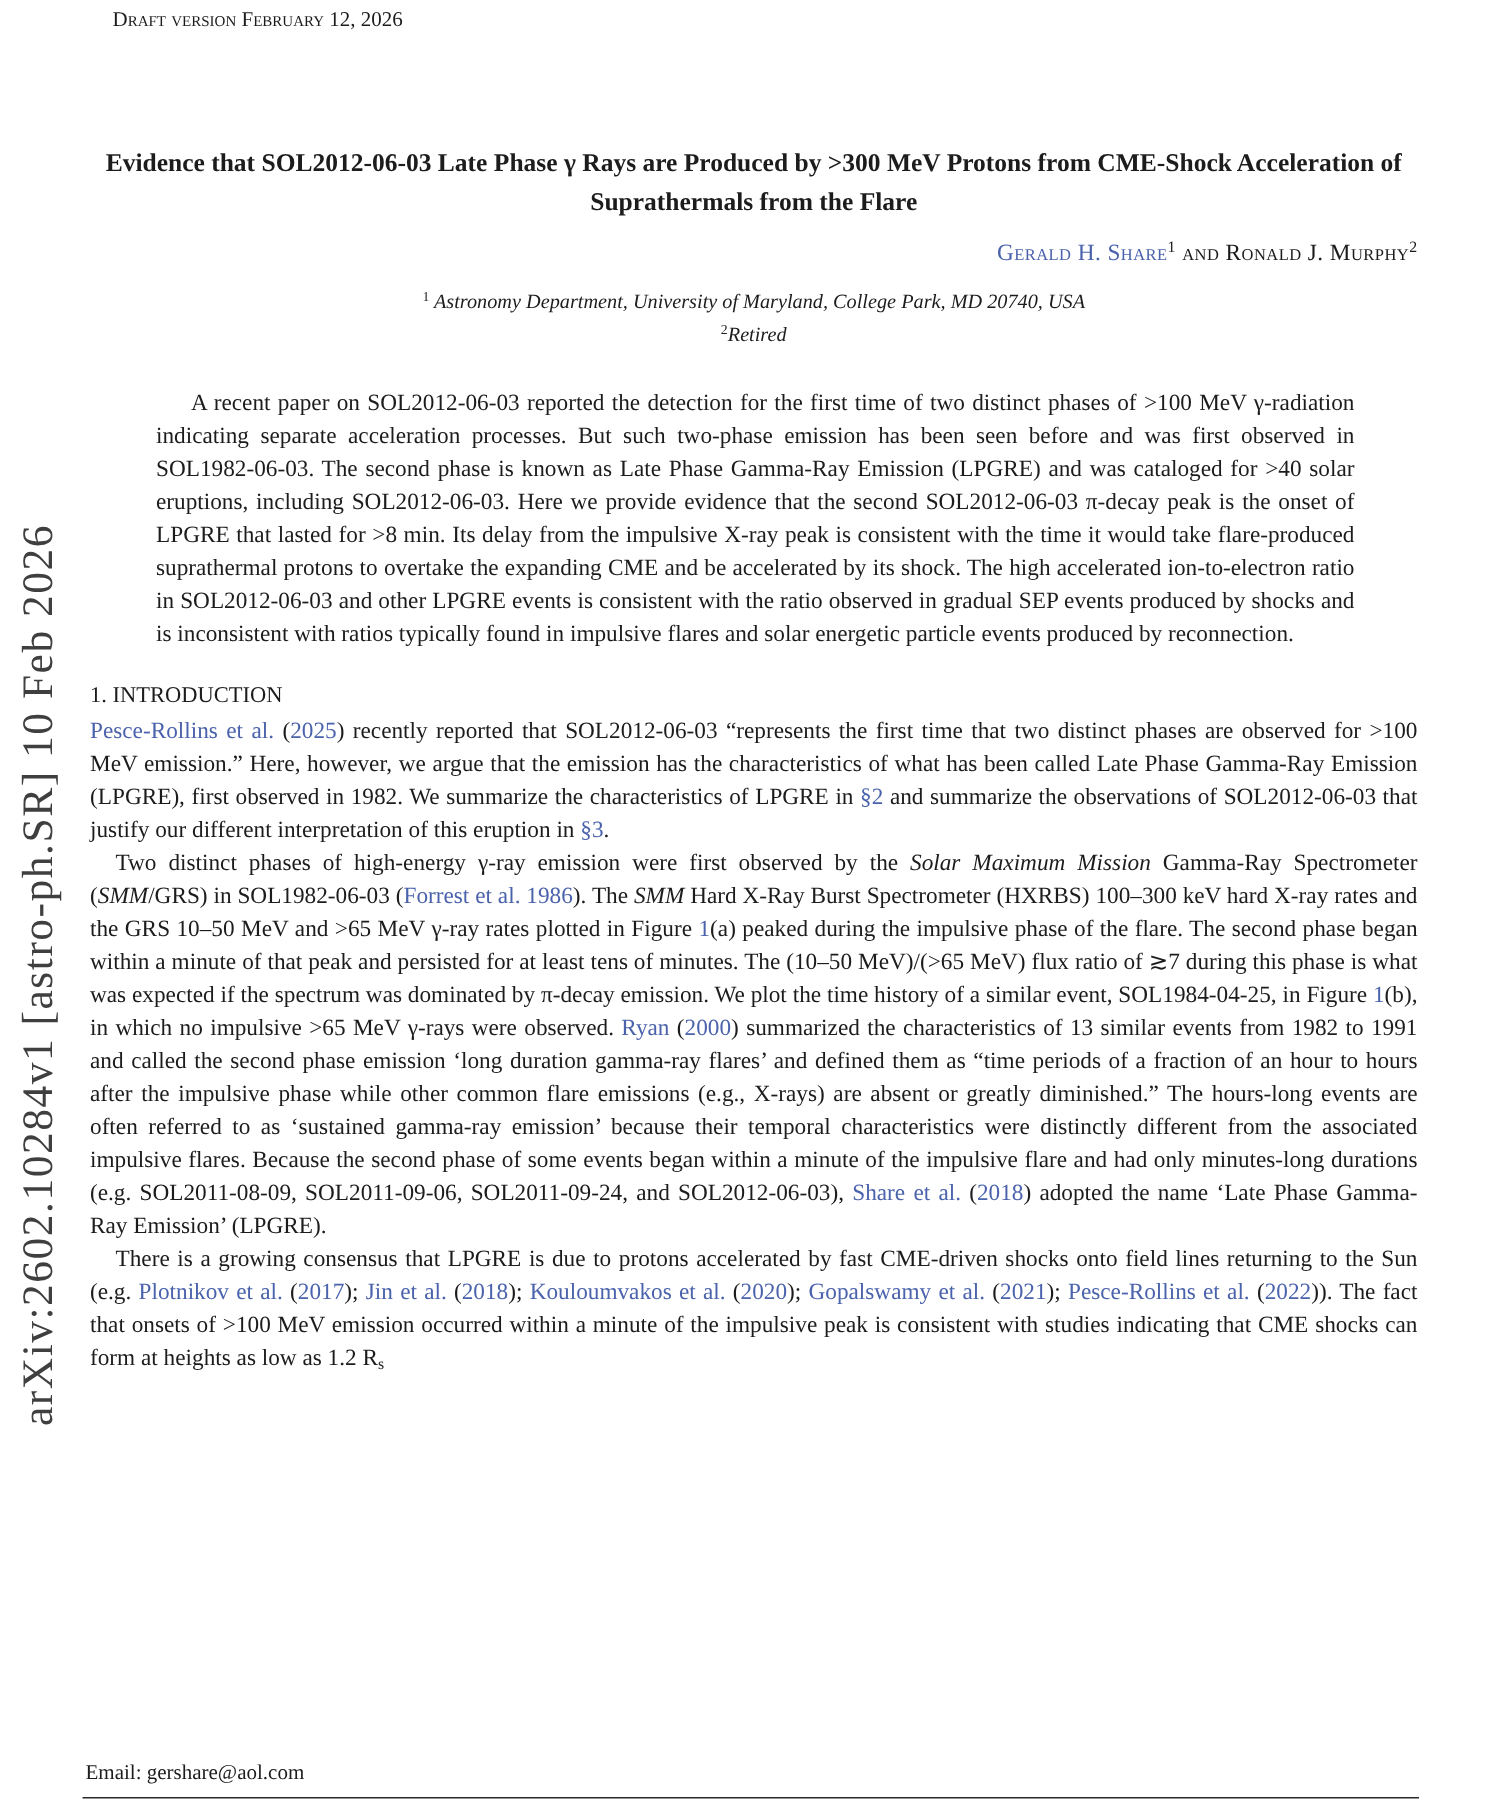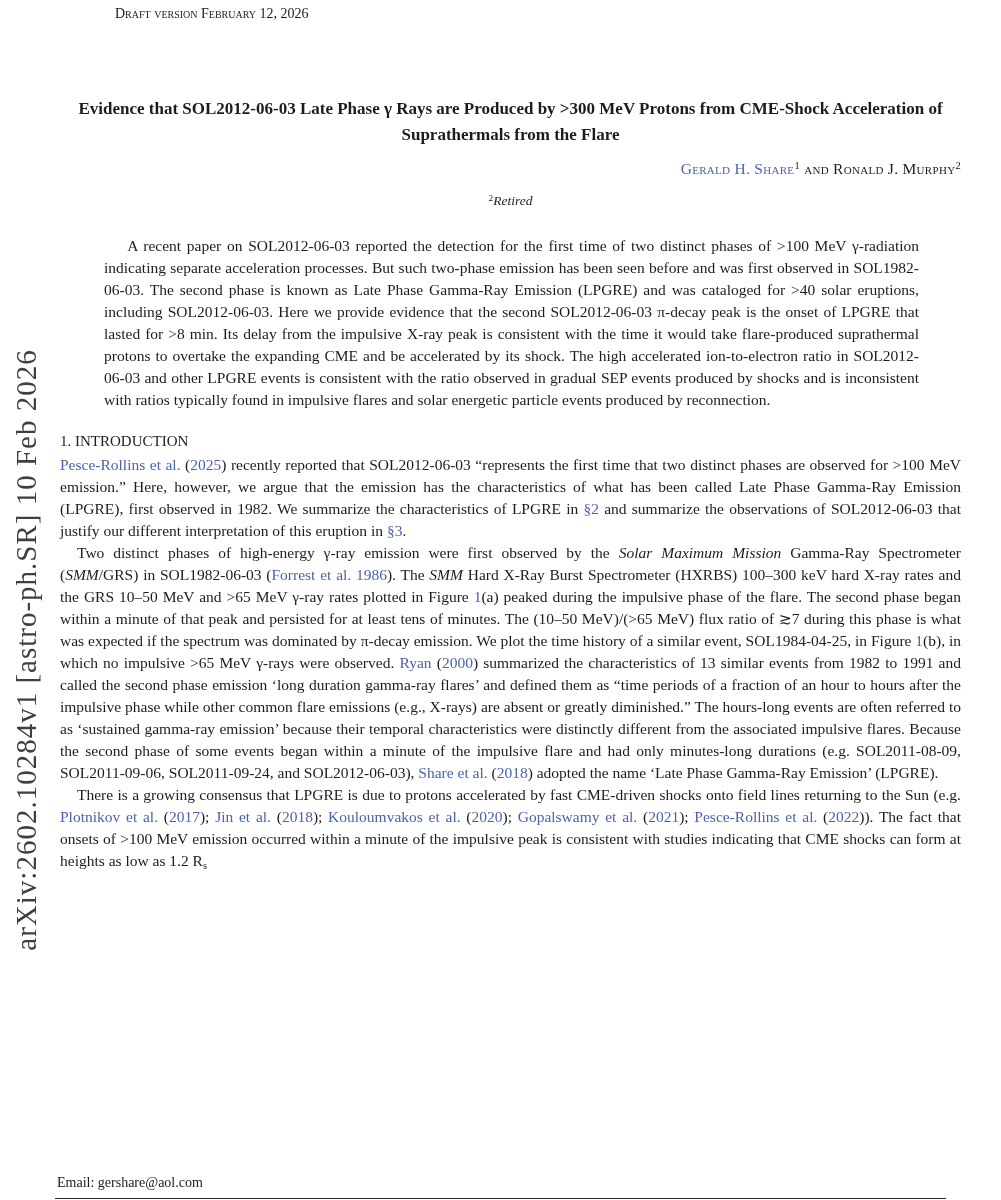--- a/index.html
+++ b/index.html
@@ -10,32 +10,32 @@
     color: #1c1c1c;
   }
   .link { color: var(--link, #4b63ac); cursor: pointer; }
   .i { font-style: italic; }
   .b { font-weight: bold; }
   .sc { font-variant: small-caps; }
   .sup { font-size: 0.68em; vertical-align: 0.45em; line-height: 0; }
   .sub { font-size: 0.68em; vertical-align: -0.25em; line-height: 0; }
 
   .header { position: absolute; top: 3px; left: 75px; line-height: 1.5; }
-  .draft-line { font-variant: small-caps; font-size: 14px; margin-left: 40px; }
+  .draft-line { font-variant: small-caps; font-size: 14px; }
   .typeset-line { font-size: 12.5px; }
   .lx1 { font-size: 0.72em; vertical-align: 0.22em; margin-left: -0.10em; margin-right: -0.05em; }
   .lx3 { vertical-align: -0.18em; margin-left: -0.06em; margin-right: -0.03em; }
 
   .arxiv-stamp {
     position: absolute; left: 26px; top: 650px;
     transform: translate(-50%, -50%) rotate(-90deg);
     white-space: nowrap; font-size: 29px; letter-spacing: 1px; color: #3f3f3f;
   }
 
-  .content { position: absolute; left: 60px; right: 40px; top: 0; }
+  .content { position: absolute; left: 60px; right: 56px; top: 0; }
   .title { margin-top: 96px; text-align: center; font-weight: bold; font-size: 17px; line-height: 1.5; }
   .authors { margin-top: 13px; text-align: right; font-size: 15.5px; letter-spacing: 0.3px; }
   .affils { margin-top: 12px; text-align: center; font-size: 13.5px; line-height: 1.65; }
   .abstract-head { margin-top: 25px; text-align: center; font-size: 15px; letter-spacing: 0.5px; }
   .abstract-body {
     margin: 23px 42px 0 44px; text-align: justify;
     font-size: 15.5px; line-height: 22px; text-indent: 1.5em;
   }
   .sec-head { margin-top: 22px; margin-bottom: 4px; text-align: left; font-size: 15px; }
   p.para { text-align: justify; font-size: 15.5px; line-height: 22px; text-indent: 17px; }
@@ -50,20 +50,21 @@
 <div class="header">
   <div class="draft-line">Draft version February 12, 2026</div>
 </div>
 
 <div class="arxiv-stamp">arXiv:2602.10284v1  [astro-ph.SR]  10 Feb 2026</div>
 
 <div class="content">
   <div class="title">Evidence that SOL2012-06-03 Late Phase γ Rays are Produced by &gt;300 MeV Protons from CME-Shock Acceleration of Suprathermals from the Flare</div>
   <div class="authors"><span class="link sc">Gerald H. Share</span><span class="sup">1</span><span class="sc"> and Ronald J. Murphy</span><span class="sup">2</span></div>
   <div class="affils">
+    <div><span class="sup">1</span><span class="i"> Astronomy Department, University of Maryland, College Park, MD 20740, USA</span></div>
     <div><span class="sup">2</span><span class="i">Retired</span></div>
   </div>
   <p class="abstract-body">A recent paper on SOL2012-06-03 reported the detection for the first time of two distinct phases of &gt;100 MeV γ-radiation indicating separate acceleration processes. But such two-phase emission has been seen before and was first observed in SOL1982-06-03. The second phase is known as Late Phase Gamma-Ray Emission (LPGRE) and was cataloged for &gt;40 solar eruptions, including SOL2012-06-03. Here we provide evidence that the second SOL2012-06-03 π-decay peak is the onset of LPGRE that lasted for &gt;8 min. Its delay from the impulsive X-ray peak is consistent with the time it would take flare-produced suprathermal protons to overtake the expanding CME and be accelerated by its shock. The high accelerated ion-to-electron ratio in SOL2012-06-03 and other LPGRE events is consistent with the ratio observed in gradual SEP events produced by shocks and is inconsistent with ratios typically found in impulsive flares and solar energetic particle events produced by reconnection.</p>
 
   <div class="sec-head">1. INTRODUCTION</div>
   <p class="para noindent"><span class="link">Pesce-Rollins et al.</span><span> (</span><span class="link">2025</span><span>) recently reported that SOL2012-06-03 “represents the first time that two distinct phases are observed for &gt;100 MeV emission.” Here, however, we argue that the emission has the characteristics of what has been called Late Phase Gamma-Ray Emission (LPGRE), first observed in 1982. We summarize the characteristics of LPGRE in </span><span class="link">§2</span><span> and summarize the observations of SOL2012-06-03 that justify our different interpretation of this eruption in </span><span class="link">§3</span><span>.</span></p>
 
   <p class="para"><span>Two distinct phases of high-energy γ-ray emission were first observed by the </span><span class="i">Solar Maximum Mission</span><span> Gamma-Ray Spectrometer (</span><span class="i">SMM</span><span>/GRS) in SOL1982-06-03 (</span><span class="link">Forrest et al. 1986</span><span>). The </span><span class="i">SMM</span><span> Hard X-Ray Burst Spectrometer (HXRBS) 100–300 keV hard X-ray rates and the GRS 10–50 MeV and &gt;65 MeV γ-ray rates plotted in Figure </span><span class="link">1</span><span>(a) peaked during the impulsive phase of the flare. The second phase began within a minute of that peak and persisted for at least tens of minutes. The (10–50 MeV)/(&gt;65 MeV) flux ratio of ≳7 during this phase is what was expected if the spectrum was dominated by π-decay emission. We plot the time history of a similar event, SOL1984-04-25, in Figure </span><span class="link">1</span><span>(b), in which no impulsive &gt;65 MeV γ-rays were observed. </span><span class="link">Ryan</span><span> (</span><span class="link">2000</span><span>) summarized the characteristics of 13 similar events from 1982 to 1991 and called the second phase emission ‘long duration gamma-ray flares’ and defined them as “time periods of a fraction of an hour to hours after the impulsive phase while other common flare emissions (e.g., X-rays) are absent or greatly diminished.” The hours-long events are often referred to as ‘sustained gamma-ray emission’ because their temporal characteristics were distinctly different from the associated impulsive flares. Because the second phase of some events began within a minute of the impulsive flare and had only minutes-long durations (e.g. SOL2011-08-09, SOL2011-09-06, SOL2011-09-24, and SOL2012-06-03), </span><span class="link">Share et al.</span><span> (</span><span class="link">2018</span><span>) adopted the name ‘Late Phase Gamma-Ray Emission’ (LPGRE).</span></p>
   <p class="para"><span>There is a growing consensus that LPGRE is due to protons accelerated by fast CME-driven shocks onto field lines returning to the Sun (e.g. </span><span class="link">Plotnikov et al.</span><span> (</span><span class="link">2017</span><span>); </span><span class="link">Jin et al.</span><span> (</span><span class="link">2018</span><span>); </span><span class="link">Kouloumvakos et al.</span><span> (</span><span class="link">2020</span><span>); </span><span class="link">Gopalswamy et al.</span><span> (</span><span class="link">2021</span><span>); </span><span class="link">Pesce-Rollins et al.</span><span> (</span><span class="link">2022</span><span>)). The fact that onsets of &gt;100 MeV emission occurred within a minute of the impulsive peak is consistent with studies indicating that CME shocks can form at heights as low as 1.2 R</span><span class="sub">s</span></p>
 </div>

